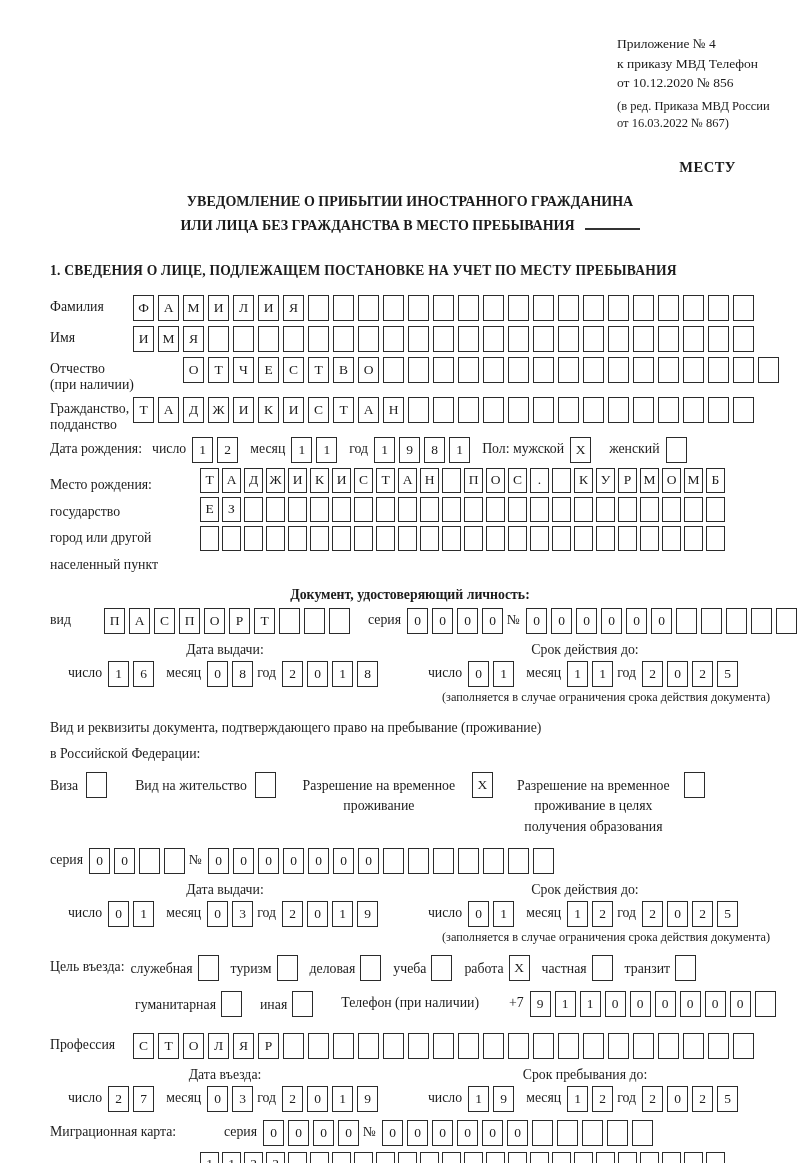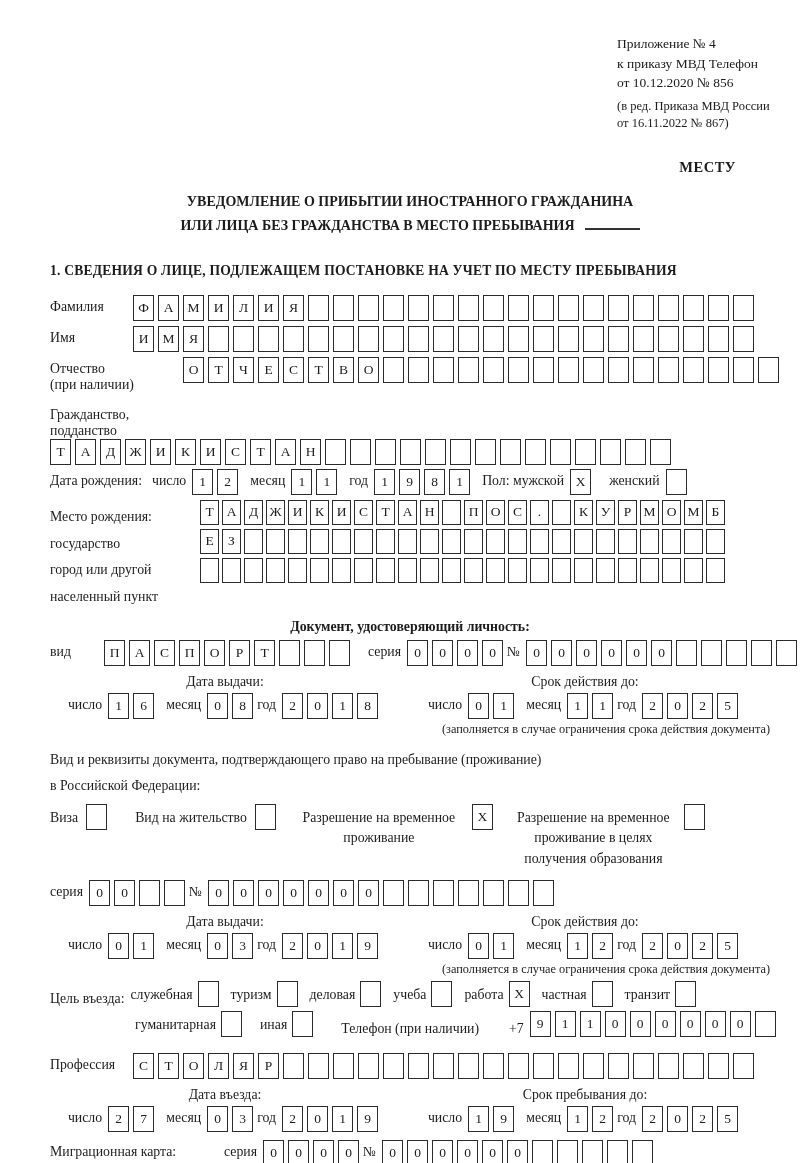--- a/index.html
+++ b/index.html
@@ -42,34 +42,34 @@
   .note{font-size:12.3px;text-align:right;margin-top:3px;}
 
   .intro{font-size:13.8px;line-height:1.9;margin-top:10px;}
   .opts{display:flex;align-items:flex-start;margin-top:4px;}
   .opt{display:flex;align-items:flex-start;}
   .opt .olbl{font-size:13.8px;padding:4px 8px 0 0;text-align:center;line-height:1.5;}
   .opt .wrap{width:170px;}
   .opt .wrap2{width:165px;}
 
   .purpose .olbl{padding-right:5px;}
-  .checkrow{display:flex;align-items:flex-end;margin-top:4px;}
+  .checkrow{display:flex;align-items:flex-start;margin-top:10px;}
 </style>
 </head>
 <body>
 
 <div class="page">
 
   <div class="hdr-block">
     <div>Приложение № 4</div>
     <div>к приказу МВД Телефон</div>
     <div>от 10.12.2020 № 856</div>
     <div class="hdr-sub">
       <div>(в ред. Приказа МВД России</div>
-      <div>от 16.11.2022 № 867)</div>
+      <div>от 16.03.2022 № 867)</div>
     </div>
   </div>
 
   <div class="forma">МЕСТУ</div>
 
   <div class="title">
     <div>УВЕДОМЛЕНИЕ О ПРИБЫТИИ ИНОСТРАННОГО ГРАЖДАНИНА</div>
     <div><span>ИЛИ ЛИЦА БЕЗ ГРАЖДАНСТВА В МЕСТО ПРЕБЫВАНИЯ</span><span class="blank-line"></span></div>
   </div>
 
@@ -163,21 +163,21 @@
         <span class="cell"></span>
         <span class="cell"></span>
         <span class="cell"></span>
         <span class="cell"></span>
         <span class="cell"></span>
         <span class="cell"></span>
         <span class="cell"></span>
       </div>
   </div>
 
-  <div class="row" style="margin-top:10px;flex-direction:column;">
+  <div class="row" style="margin-top:4px;">
     <div class="lbl w83">
       <div>Гражданство,</div>
       <div>подданство</div>
     </div>
     <div class="cells">
         <span class="cell">Т</span>
         <span class="cell">А</span>
         <span class="cell">Д</span>
         <span class="cell">Ж</span>
         <span class="cell">И</span>

